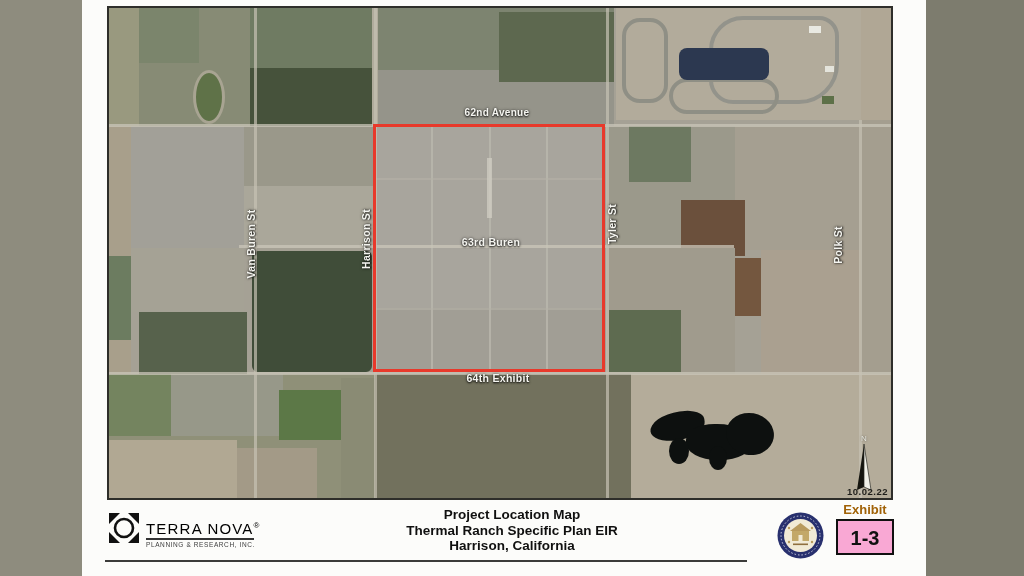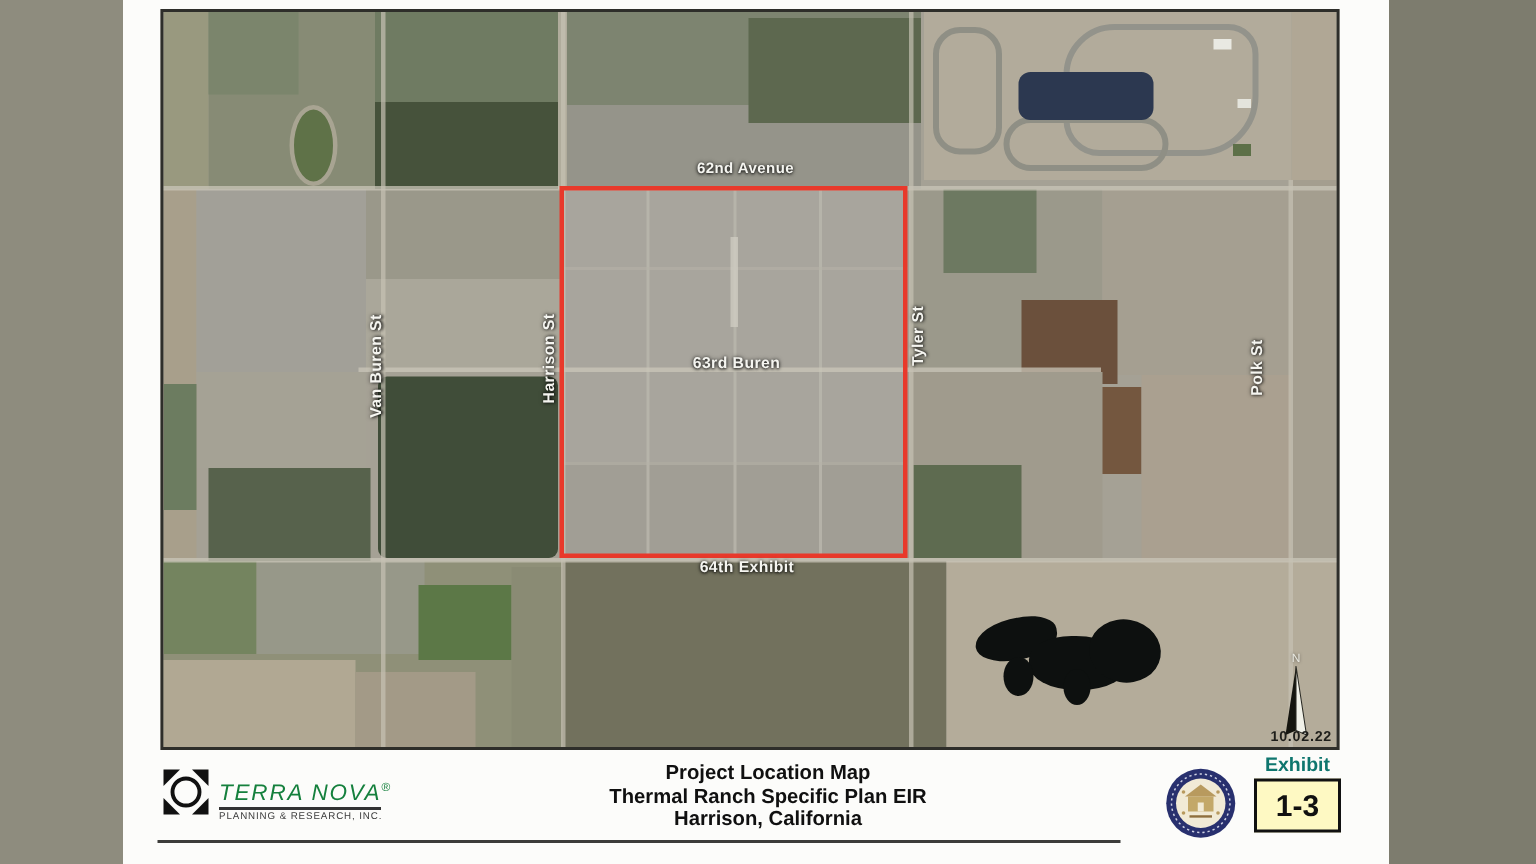--- a/index.html
+++ b/index.html
@@ -26,29 +26,29 @@
   .north{position:absolute;left:744px;top:426px;width:22px;height:58px;text-align:center;}
   .north .n{font-size:8px;color:#e8e8e0;text-shadow:0 0 2px rgba(0,0,0,.5);display:block;height:9px;line-height:9px;}
   .scrub{background-image:radial-gradient(circle,rgba(30,35,25,.5) 2px,transparent 3px),radial-gradient(circle,rgba(45,52,38,.45) 2px,transparent 3px);background-size:23px 17px,31px 23px;background-position:0 0,11px 7px;}
   .desert-speck{background-image:radial-gradient(circle,rgba(95,95,78,.4) 1.5px,transparent 2.5px),radial-gradient(circle,rgba(130,125,105,.4) 1px,transparent 2px);background-size:19px 15px,27px 21px;}
   .village{background-image:radial-gradient(circle,rgba(60,70,50,.5) 2px,transparent 3px),radial-gradient(circle,rgba(225,222,210,.8) 1.5px,transparent 2.5px);background-size:17px 13px,23px 19px;}
   .pond{position:absolute;background:#0d100f;}
   
   .divider{position:absolute;left:23px;top:560px;width:642px;height:2px;background:#3c3c3a;}
   .logo{position:absolute;left:26px;top:510px;width:210px;}
   .logo-mark{position:absolute;left:0;top:2px;}
-  .logo-name{position:absolute;left:38px;top:10px;font-size:15px;letter-spacing:1.2px;color:#15803d;white-space:nowrap;font-style:italic;}
+  .logo-name{position:absolute;left:38px;top:10px;font-size:15px;letter-spacing:1.2px;color:#000000;white-space:nowrap;}
   .logo-reg{font-size:8px;vertical-align:super;}
   .logo-tagline{position:absolute;left:38px;top:28px;font-size:6.5px;letter-spacing:.6px;color:#3d3d3d;border-top:2px solid #333;padding-top:1px;width:108px;text-align:center;white-space:nowrap;}
   .title-block{position:absolute;left:230px;top:507px;width:400px;text-align:center;color:#101010;}
   .title-block div{font-size:13.5px;font-weight:bold;line-height:15.5px;}
   .seal{position:absolute;left:694px;top:511px;width:49px;height:49px;}
   .exhibit{position:absolute;left:751px;top:502px;width:64px;text-align:center;}
-  .exhibit-label{font-size:13px;font-weight:bold;color:#0f766e;}
-  .exhibit-box{margin:2px auto 0;width:58px;height:36px;border:2px solid #111;background:#fef9c3;}
+  .exhibit-label{font-size:13px;font-weight:bold;color:#a16207;}
+  .exhibit-box{margin:2px auto 0;width:58px;height:36px;border:2px solid #111;background:#f9a8d4;}
   .exhibit-num{font-size:20px;font-weight:bold;line-height:34px;color:#111;}
 </style>
 </head>
 <body>
 
 <div class="stage">
   <div class="letterbox left"></div>
   <div class="letterbox right"></div>
 
   <div class="page">

